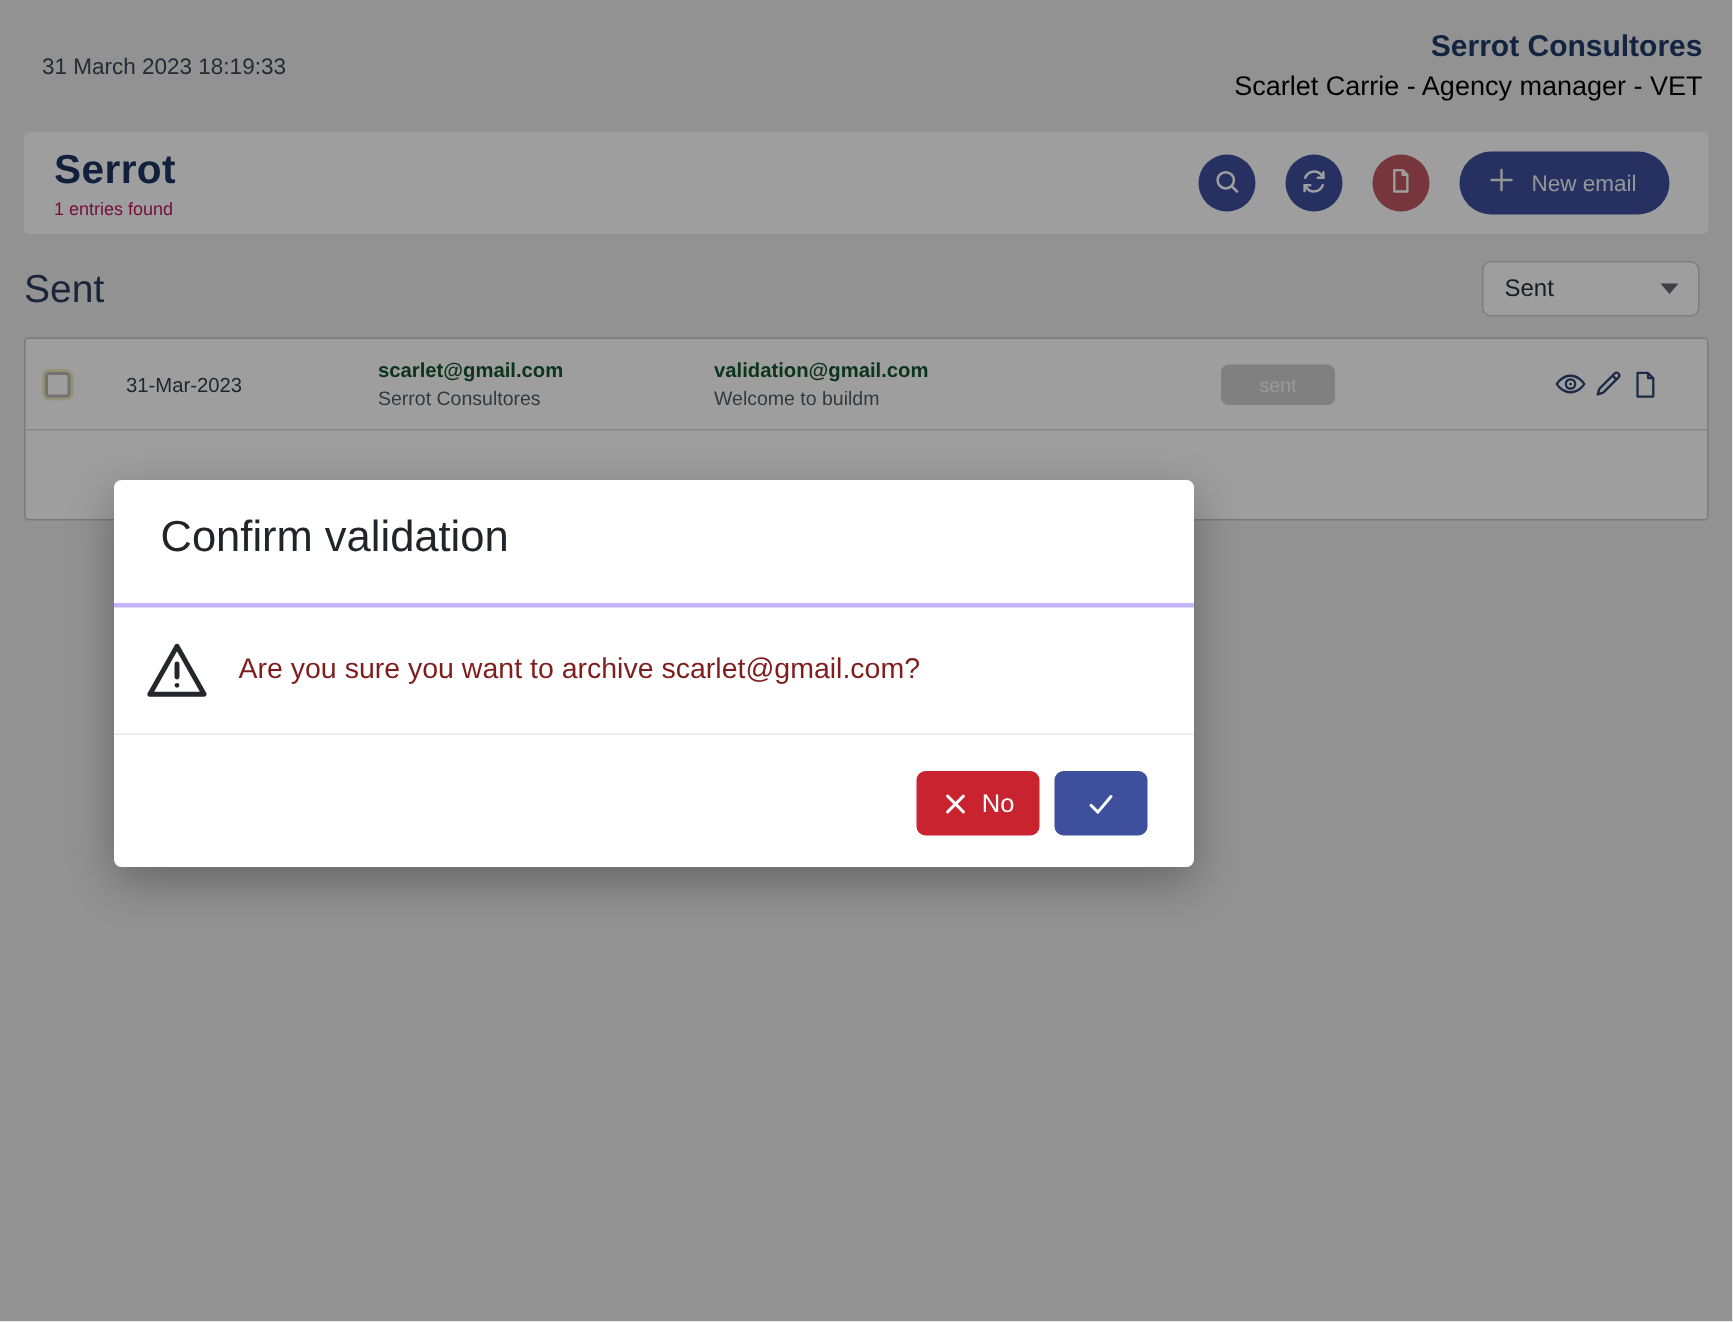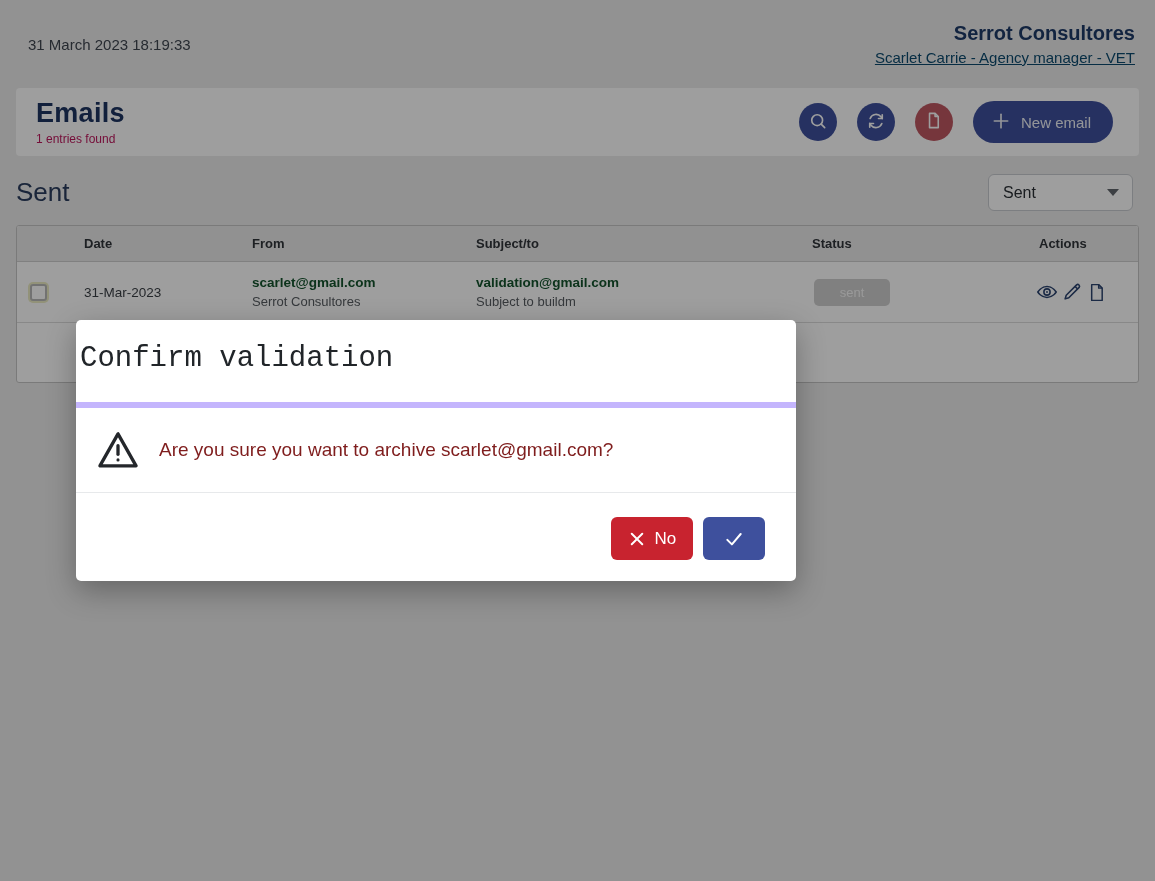--- a/index.html
+++ b/index.html
@@ -14,21 +14,21 @@
   .top-header {
     height: 88px;
     display: flex;
     justify-content: space-between;
     align-items: center;
     padding: 0 20px 0 28px;
   }
   .datetime { font-size: 15px; color: #3f4650; }
   .who { text-align: right; }
   .company { font-size: 20px; font-weight: bold; color: #1e3a68; margin-bottom: 4px; }
-  .user-line { font-size: 15px; color: #0c4a6e; text-decoration: underline; }
+  .user-line { font-size: 18px; color: #000000; }
 
   
   .main { margin: 0 16px; }
 
   .toolbar {
     height: 68px;
     background: #ffffff;
     border-radius: 4px;
     display: flex;
     align-items: center;
@@ -162,23 +162,22 @@
     position: absolute;
     left: 76px;
     top: 320px;
     width: 720px;
     background: #fff;
     border-radius: 5px;
     box-shadow: 0 10px 30px rgba(0, 0, 0, 0.3);
     z-index: 30;
   }
   .modal-header {
-    padding: 22px 4px 27px;
-    border-bottom: 6px solid #c4b5fd;
-    font-family: Liberation Mono, monospace;
+    padding: 22px 31px 27px;
+    border-bottom: 3px solid #c4b5fd;
   }
   .modal-title { font-size: 29px; font-weight: 500; color: #212529; }
   .modal-body {
     padding: 22px 21px;
     display: flex;
     align-items: center;
     gap: 20px;
     border-bottom: 1px solid #e7e9eb;
   }
   .warning-icon { color: #24272b; display: flex; }
@@ -215,21 +214,21 @@
     <div class="who">
       <div class="company">Serrot Consultores</div>
       <div class="user-line">Scarlet Carrie - Agency manager - VET</div>
     </div>
   </header>
 
   <main class="main">
 
     <section class="toolbar">
       <div class="toolbar-left">
-        <div class="title">Emails</div>
+        <div class="title">Serrot</div>
         <div class="entries">1 entries found</div>
       </div>
       <div class="toolbar-right">
         <button class="icon-btn primary">
           <span class="ic">
             <svg width="20" height="20" viewBox="0 0 24 24" fill="none" stroke="currentColor" stroke-width="2" stroke-linecap="round">
               <circle cx="11" cy="11" r="6.5"></circle>
               <line x1="15.8" y1="15.8" x2="20" y2="20"></line>
             </svg>
           </span>
@@ -266,41 +265,33 @@
 
     <div class="filter-row">
       <h2 class="page-heading">Sent</h2>
       <div class="dropdown">
         <span class="dropdown-value">Sent</span>
         <span class="caret-down"></span>
       </div>
     </div>
 
     <div class="table">
-      <div class="tr thead">
-        <div class="th"></div>
-        <div class="th">Date</div>
-        <div class="th">From</div>
-        <div class="th">Subject/to</div>
-        <div class="th">Status</div>
-        <div class="th actions">Actions</div>
-      </div>
 
       <div class="tr row">
         <div class="cell cell-check">
           <div class="checkbox"></div>
         </div>
         <div class="cell date-text">31-Mar-2023</div>
         <div class="cell">
           <div class="line1">scarlet@gmail.com</div>
           <div class="line2">Serrot Consultores</div>
         </div>
         <div class="cell">
           <div class="line1">validation@gmail.com</div>
-          <div class="line2">Subject to buildm</div>
+          <div class="line2">Welcome to buildm</div>
         </div>
         <div class="cell">
           <span class="badge">sent</span>
         </div>
         <div class="actions-cell">
           <span class="action-icon">
             <svg width="22" height="22" viewBox="0 0 24 24" fill="none" stroke="currentColor" stroke-width="1.7">
               <path d="M2 12s3.6-6 10-6 10 6 10 6-3.6 6-10 6-10-6-10-6z"></path>
               <circle cx="12" cy="12" r="3.4"></circle>
               <circle cx="12" cy="12" r="1" fill="currentColor" stroke="none"></circle>

